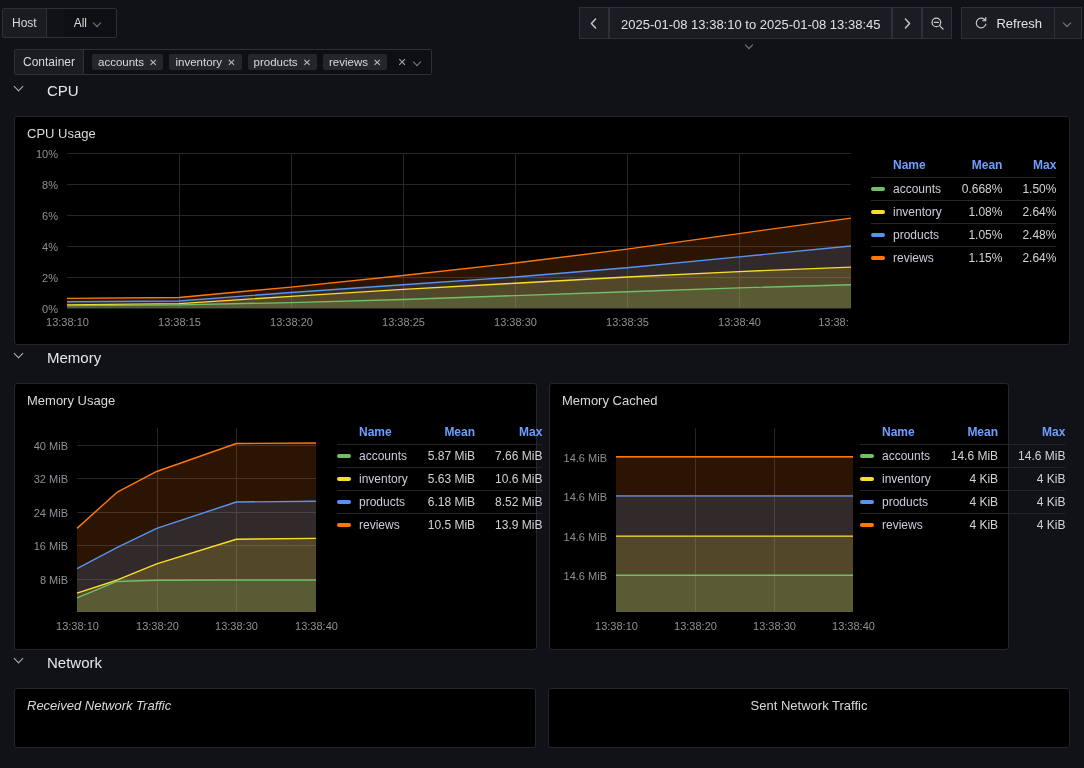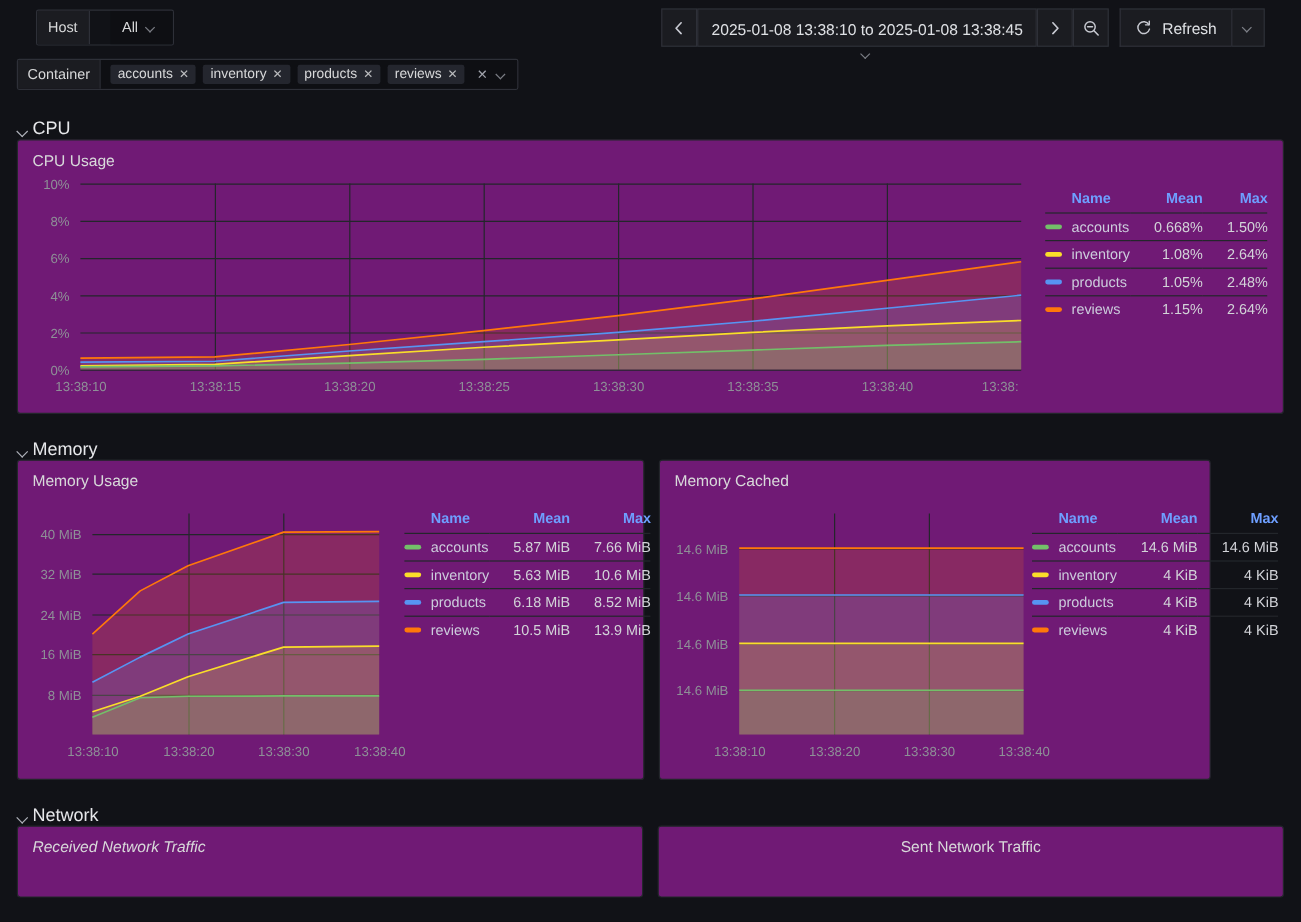--- a/index.html
+++ b/index.html
@@ -5,21 +5,21 @@
   * { box-sizing: border-box; margin: 0; padding: 0; }
   html, body {
     width: 1084px; height: 768px;
     background: #111217;
     font-family: "Liberation Sans", sans-serif;
     color: #ccccdc;
     overflow: hidden;
   }
 
   
-  .topbar { height: 46px; display: flex; align-items: center; padding: 0 30px; }
+  .topbar { height: 46px; display: flex; align-items: center; padding: 0 2px; }
   .var-group { display: flex; align-items: stretch; border: 1px solid #2e3038;
                border-radius: 2px; overflow: hidden; height: 30px; }
   .var-label { background: #1b1c21; color: #d8d9da; font-size: 12px;
                display: flex; align-items: center; padding: 0 9px; border-right: 1px solid #2e3038; }
   .var-value { background: #0e0f13; color: #d8d9da; font-size: 12px;
                display: flex; align-items: center; gap: 7px; padding: 0 10px; min-width: 52px; margin-left: 17px; }
   .caret { display:inline-block; width: 9px; height: 9px; position: relative; opacity:.75; }
   .caret::before { content:""; position:absolute; left:0; top:1px; width:5px; height:5px;
                    border-right:1.4px solid #9fa2ab; border-bottom:1.4px solid #9fa2ab;
                    transform: rotate(45deg); }
@@ -47,30 +47,30 @@
   .multi .var-label { font-size: 12px; padding: 0 8px; }
   .chips { background:#0e0f13; display:flex; align-items:center; gap:6px; padding: 0 8px; }
   .chip { background:#24262e; border-radius:2px; font-size:11.5px; color:#d8d9da;
           display:flex; align-items:center; gap:5px; padding: 2px 6px; cursor:pointer; }
   .chip .x { font-size:10px; opacity:.85; }
   .chips-tail { display:flex; align-items:center; gap:7px; padding-left:4px;
                 font-size:11px; color:#9fa2ab; }
 
   
   .section { padding: 0 14px; }
-  .section-head { display:flex; align-items:flex-end; gap:2px; height: 34px;
+  .section-head { display:flex; align-items:flex-start; gap:22px; height: 34px;
                   margin-top: 4px; cursor:pointer; }
   .section-head .chev { width:11px; height:11px; position:relative; }
   .section-head .chev::before { content:""; position:absolute; left:1px; top:1px;
       width:6px; height:6px; border-right:1.5px solid #b0b3bb; border-bottom:1.5px solid #b0b3bb;
       transform: rotate(45deg); }
   .section-title { font-size: 15px; color:#e6e7ea; }
 
   
-  .panel { background:#701a75; border:1px solid #23262b; border-radius:3px; position:relative; }
+  .panel { background:#000000; border:1px solid #23262b; border-radius:3px; position:relative; }
   .panel-title { font-size: 13px; color:#d8d9da; padding: 9px 12px 0 12px; }
   .panel-row { display:flex; gap: 12px; }
 
   
   .chartbox { position:relative; width:100%; }
   svg { display:block; }
   .ytick, .xtick { fill:#8e9097; font-size:11px; font-family:"Liberation Sans", sans-serif; }
   .ytick { text-anchor:end; }
   .xtick { text-anchor:middle; }
   .grid { stroke:#23262b; stroke-width:1; }

